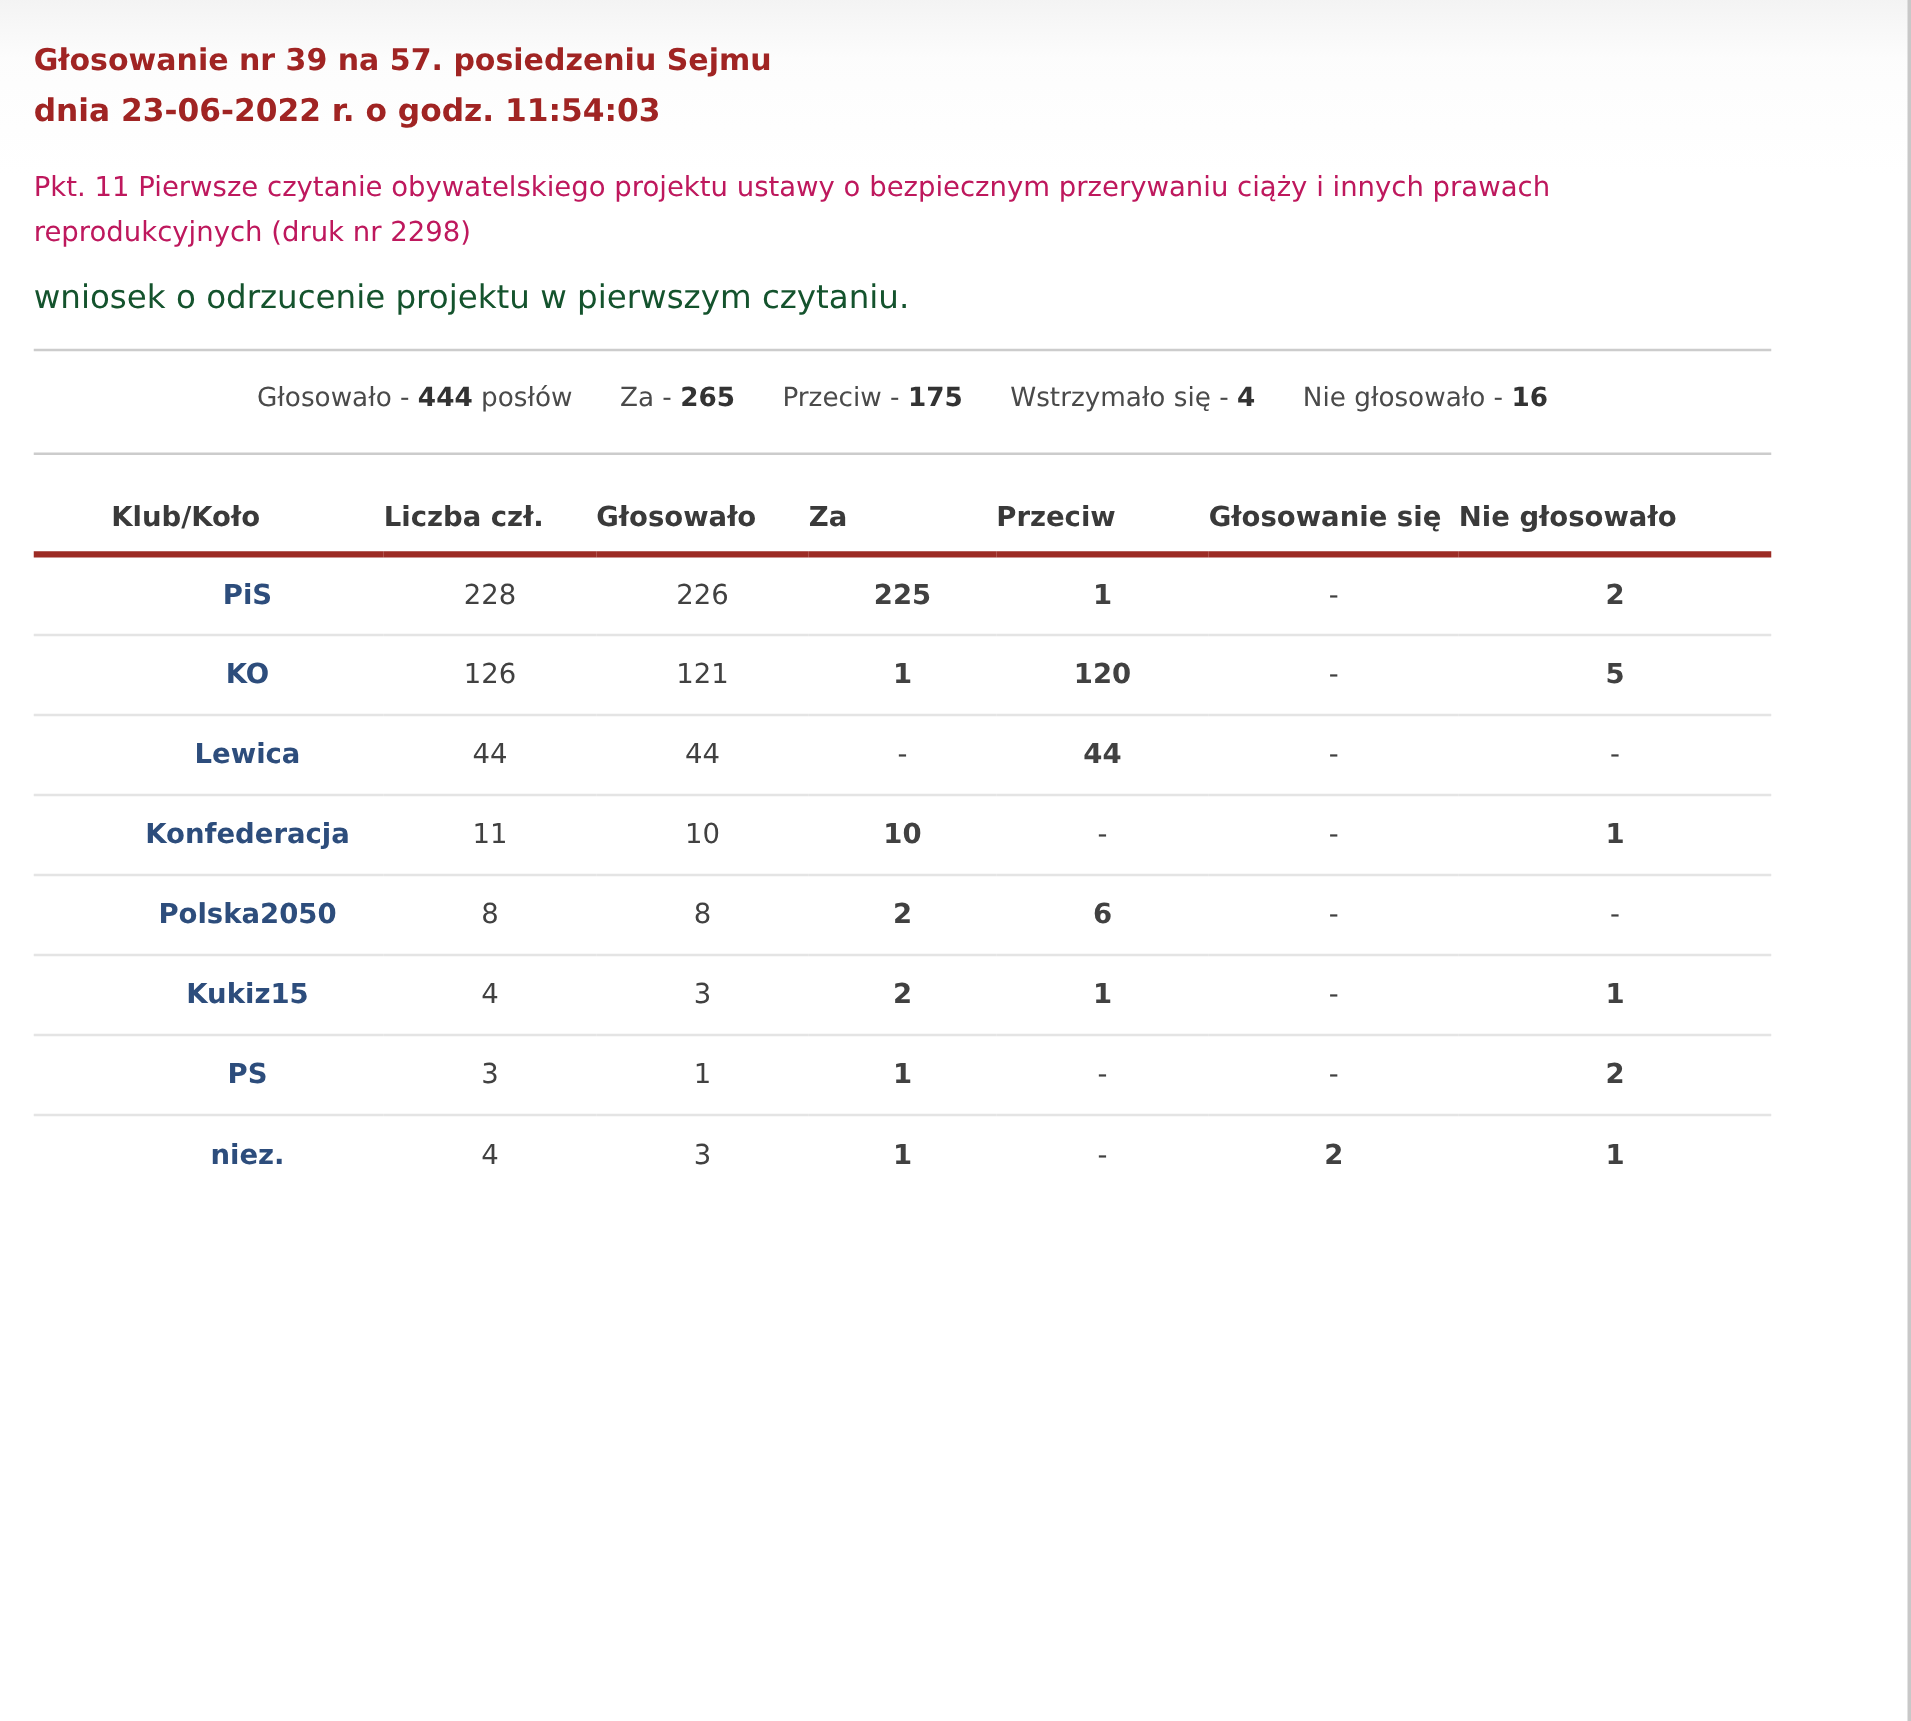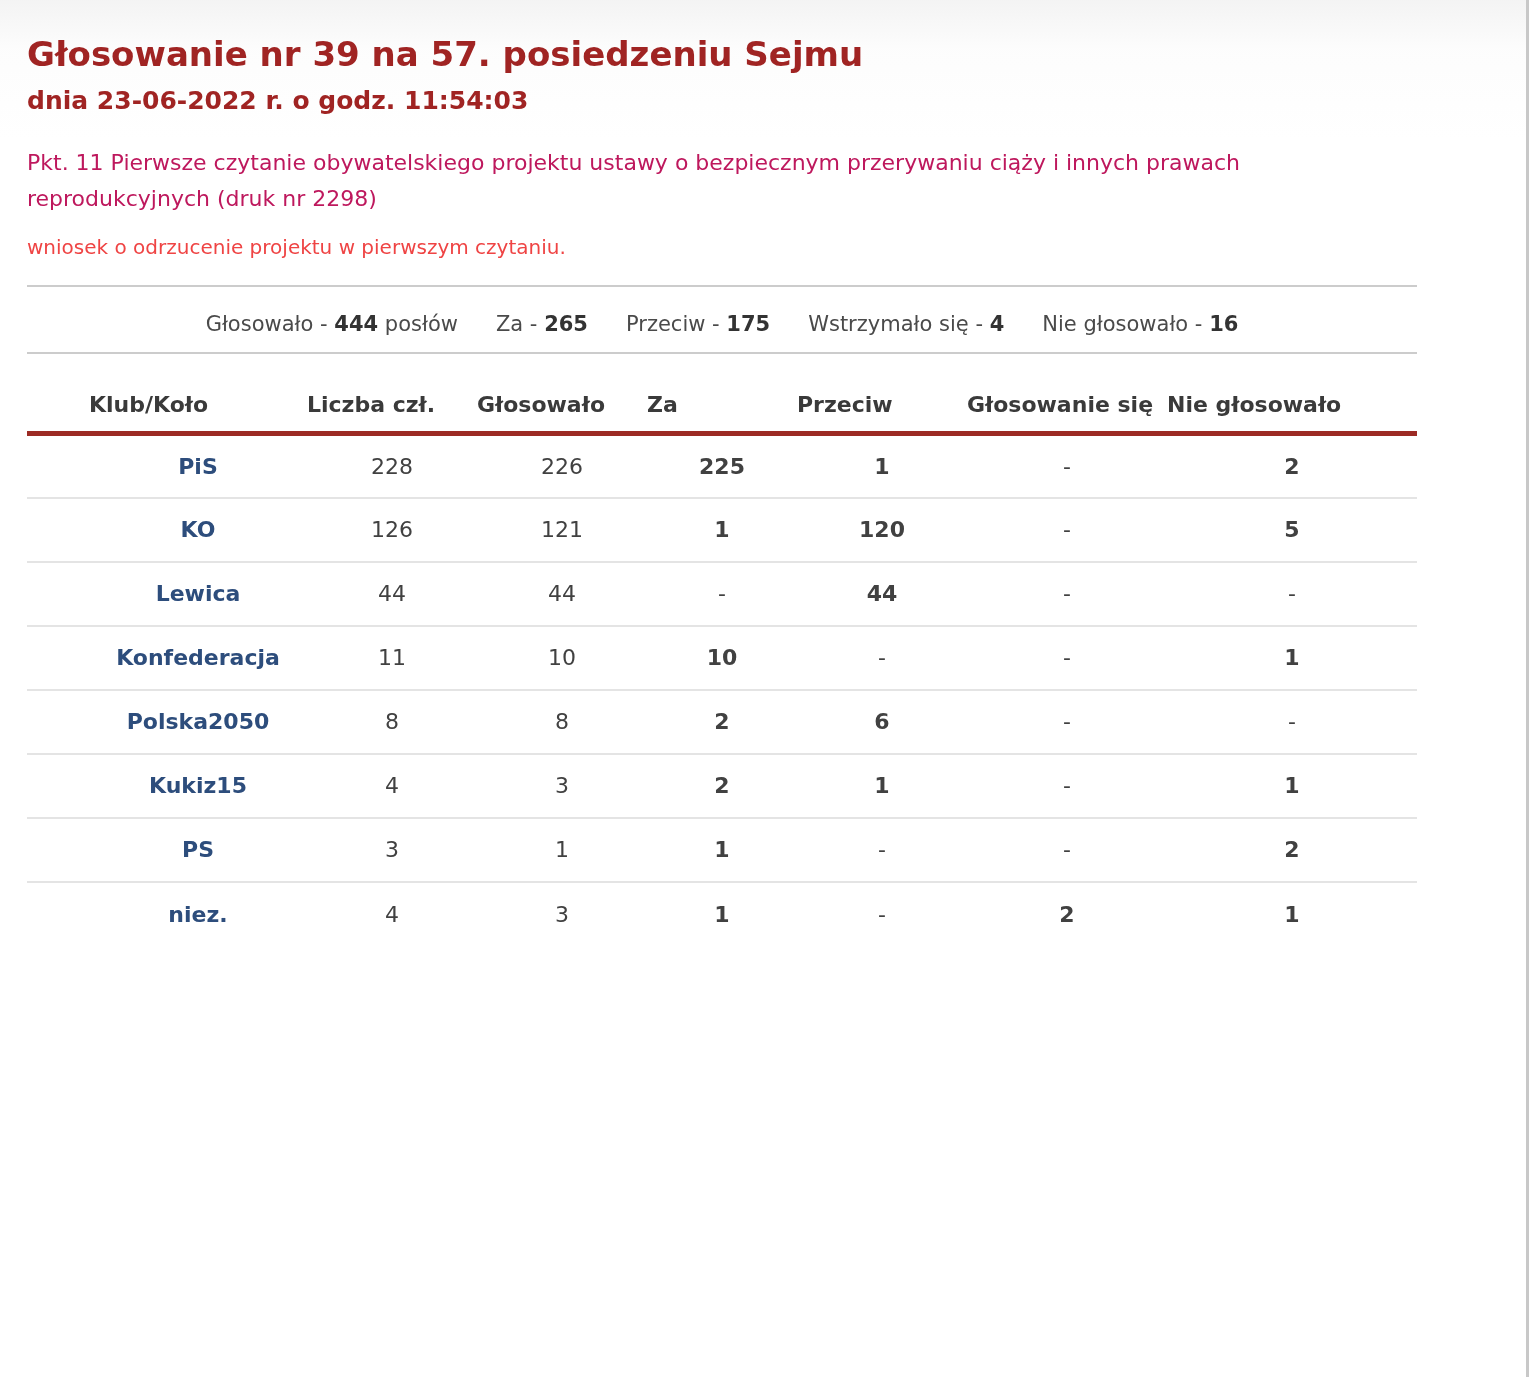--- a/index.html
+++ b/index.html
@@ -19,54 +19,54 @@
     position: absolute; top: 0; right: 0; width: 3px; height: 1377px;
     background: #c8c8c8;
   }
   .content {
     position: relative;
     margin-left: 27px;
     width: 1390px;
   }
   h1.title {
     margin-top: 34px;
-    font-size: 34px;
+    font-size: 24px;
     font-weight: bold;
     color: #a02423;
     letter-spacing: 0px;
   }
   h2.subtitle {
     margin-top: 12px;
     font-size: 25px;
     font-weight: bold;
     color: #a02423;
   }
   p.description {
     margin-top: 30px;
     width: 1360px;
     font-size: 22px;
     line-height: 36px;
     color: #be185d;
   }
   a.motion-link {
     display: inline-block;
     margin-top: 18px;
-    font-size: 20px;
-    color: #ef4444;
+    font-size: 26px;
+    color: #14532d;
     text-decoration: none;
     cursor: pointer;
   }
   hr.rule {
     border: none;
     border-top: 2px solid #cccccc;
     margin-top: 26px;
   }
   .summary {
     text-align: center;
-    padding: 25px 0 16px 0;
+    padding: 25px 0 32px 0;
     font-size: 21px;
     color: #4a4a4a;
     white-space: nowrap;
   }
   .summary .item { display: inline-block; margin: 0 19px; }
   .summary .num { font-weight: bold; color: #333333; }
   table.results {
     border-collapse: collapse;
     table-layout: fixed;
     width: 1390px;

